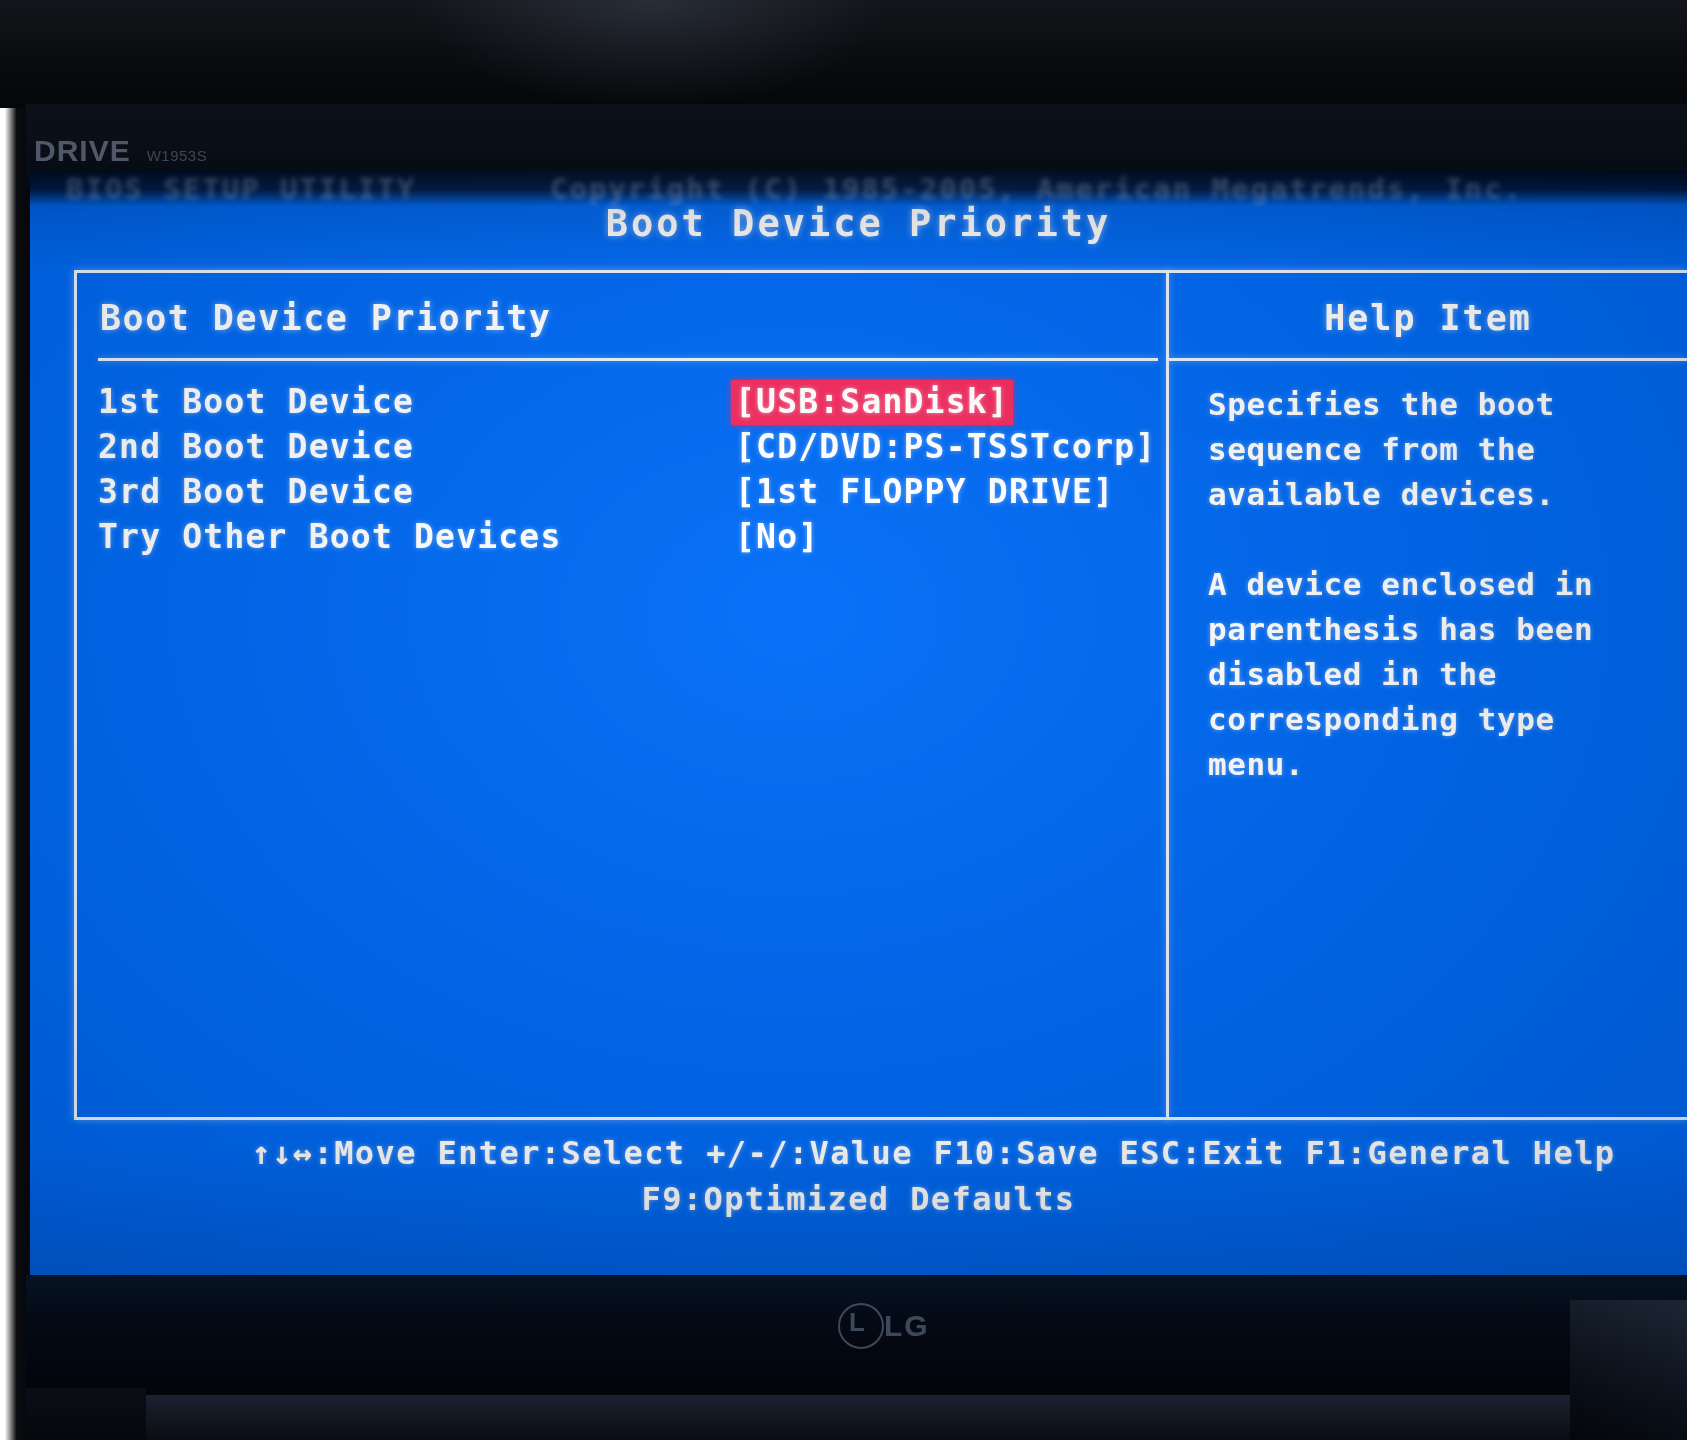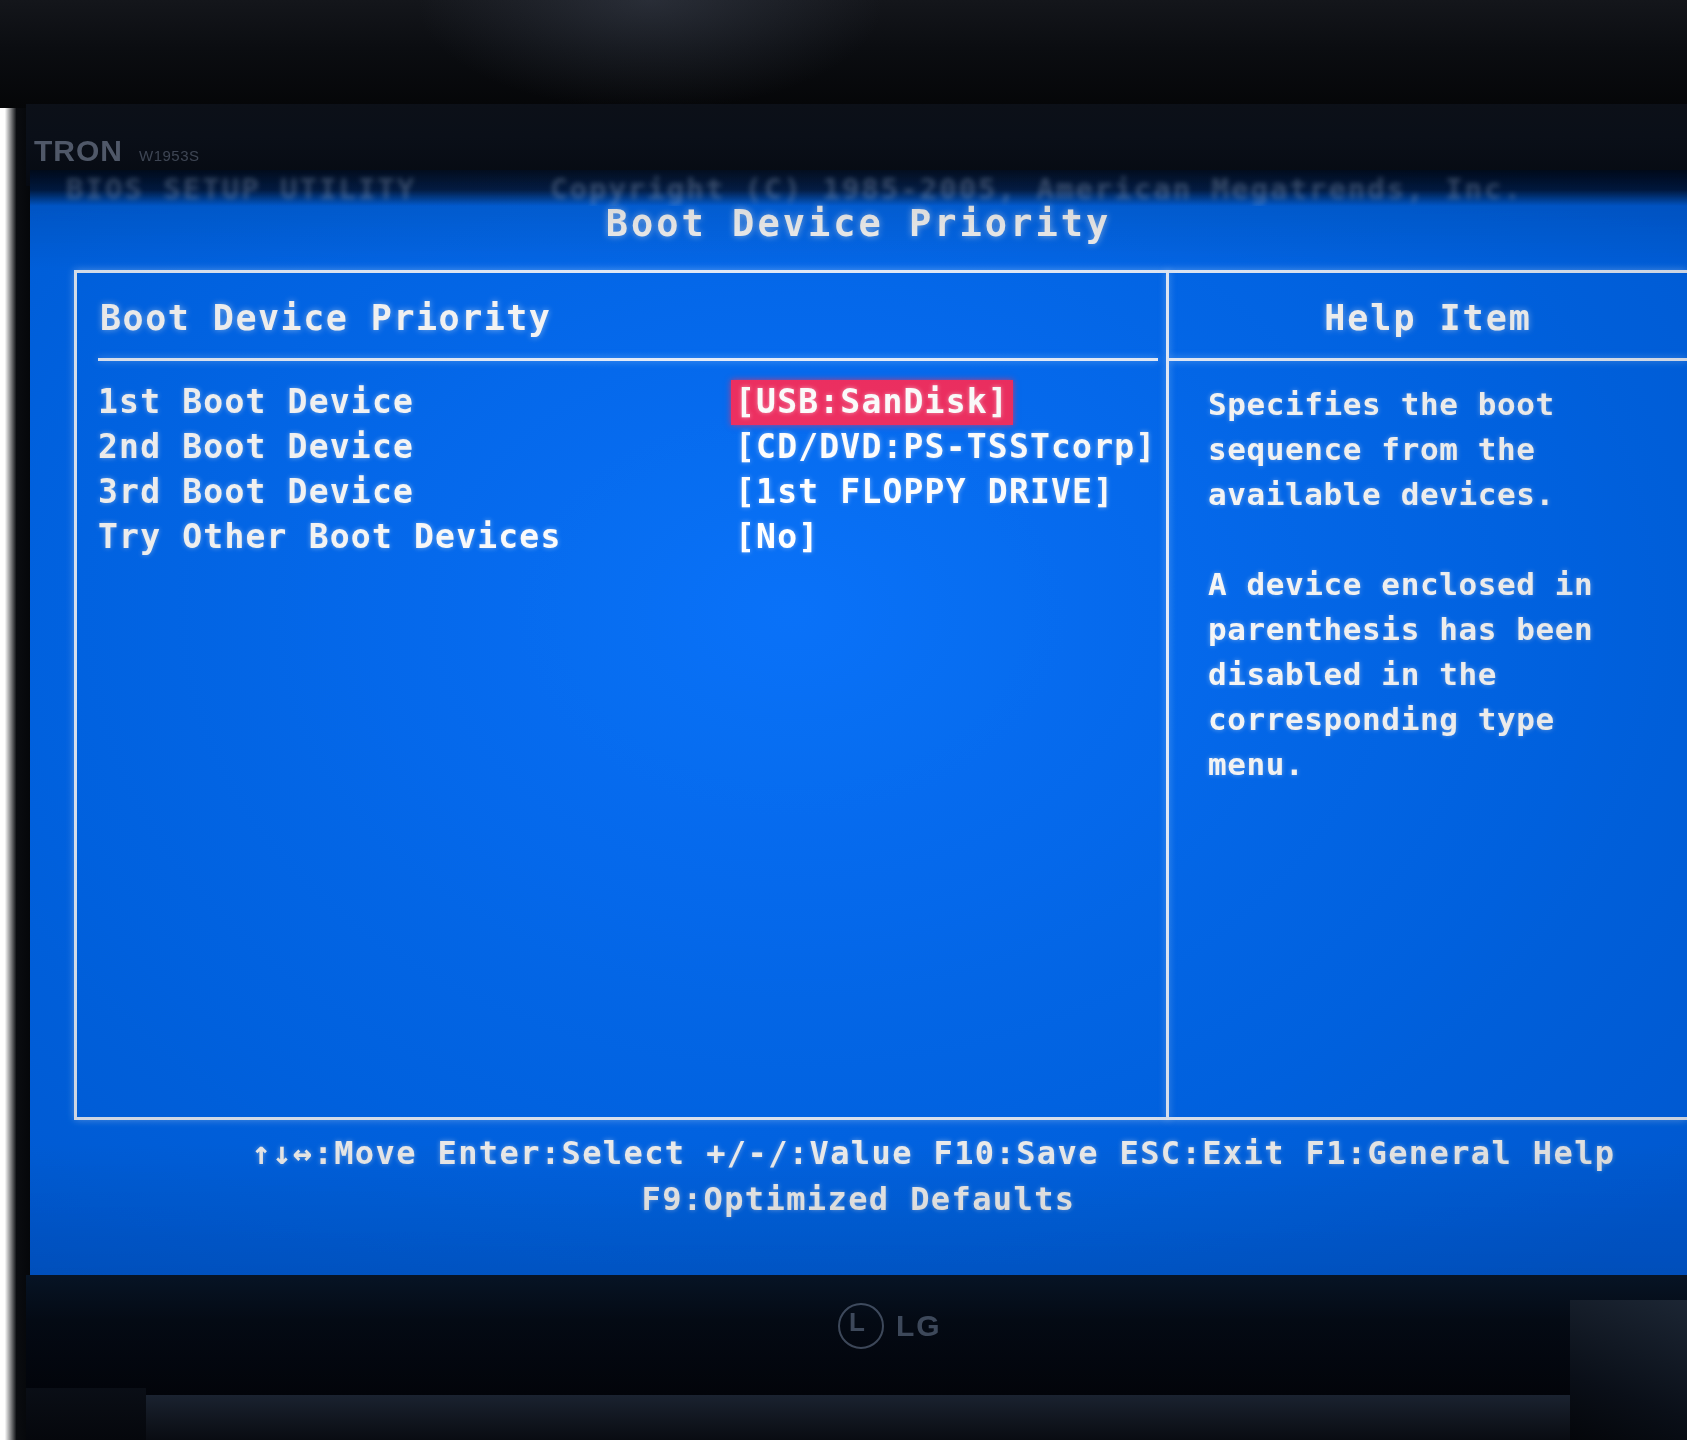--- a/index.html
+++ b/index.html
@@ -257,21 +257,21 @@
     left: 26px; top: 1275px;
     width: 1661px; height: 120px;
     background: linear-gradient(180deg, #071425 0%, #040a14 38%, #02040a 100%);
     overflow: hidden;
   }
   .lg-logo {
     position: absolute;
     left: 812px; top: 28px;
     display: flex;
     align-items: center;
-    gap: 12px;
+    gap: 0;
     opacity: .40;
     filter: blur(.5px);
   }
   .lg-mark {
     width: 42px; height: 42px;
     border-radius: 50%;
     border: 2px solid #93a6c4;
     position: relative;
   }
   .lg-mark::before {
@@ -314,21 +314,21 @@
 </head>
 <body>
 
 <div id="photo">
 
   <div class="wall-top"></div>
   <div class="wall-left"></div>
 
   <div class="bezel-top">
     <div class="bezel-brand">
-      <span>TRON</span><span class="model">W1953S</span>
+      <span>DRIVE</span><span class="model">W1953S</span>
     </div>
   </div>
 
   <div id="screen">
 
     <div class="bios-titlebar">
       <span class="ghost left">BIOS SETUP UTILITY</span>
       <span class="ghost right">Copyright (C) 1985-2005, American Megatrends, Inc.</span>
     </div>
 

